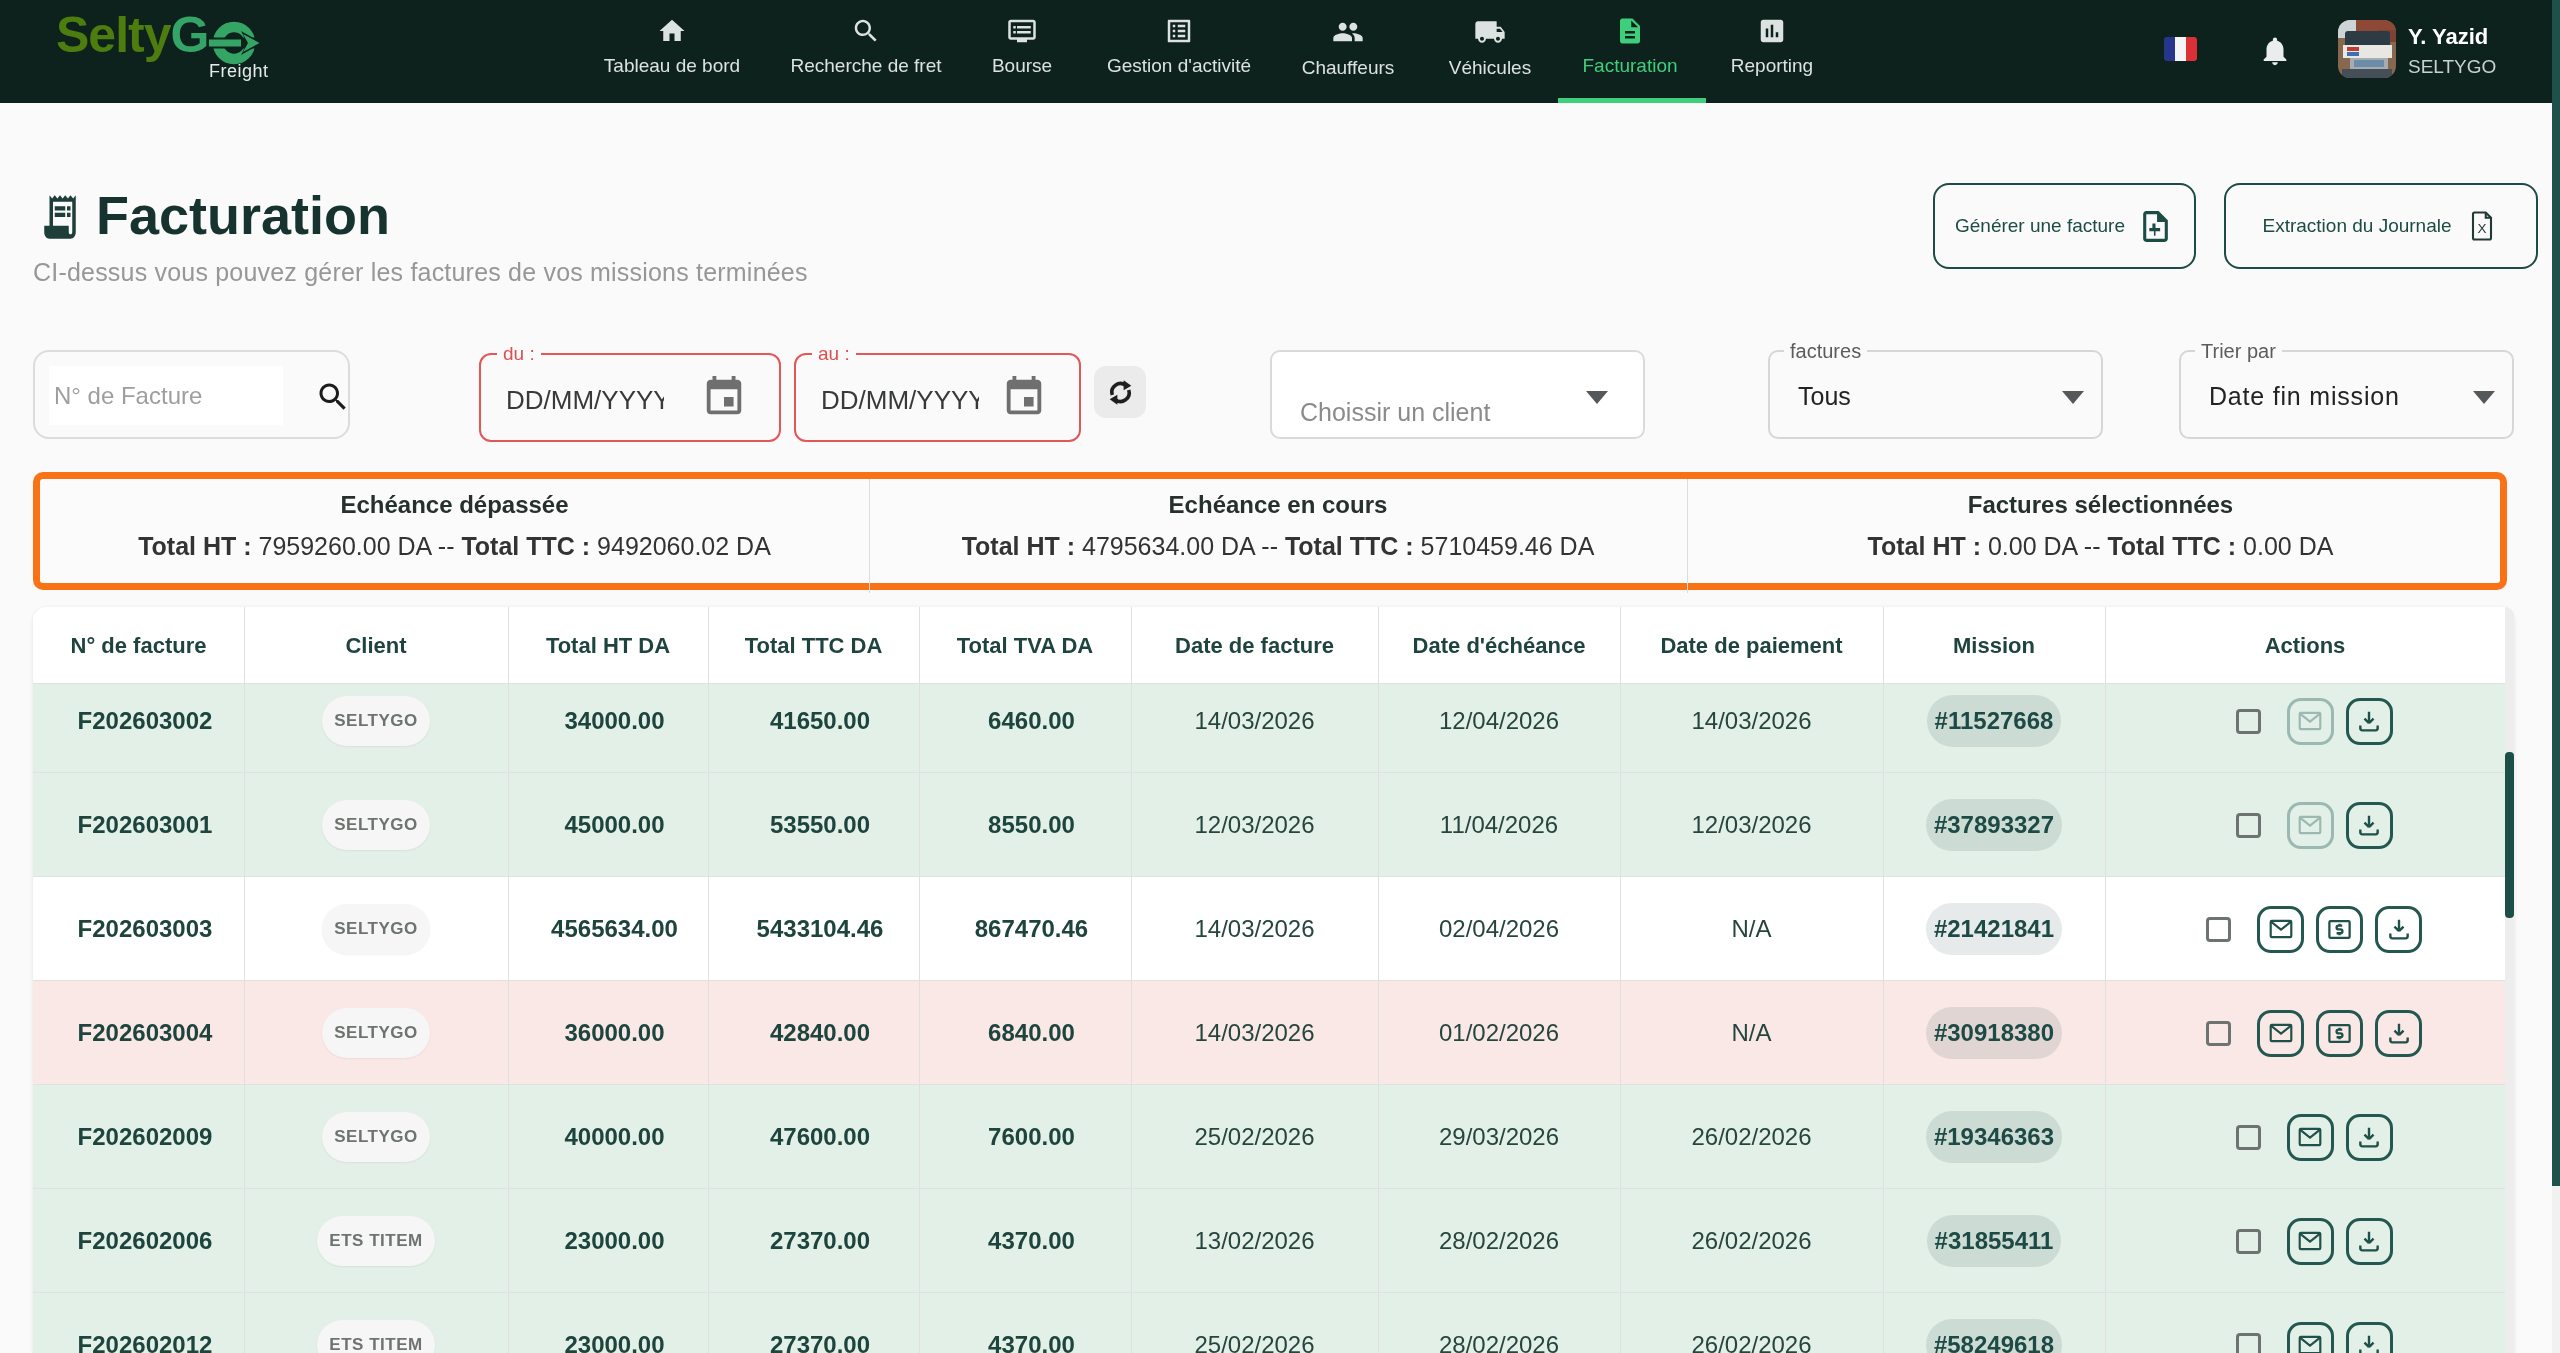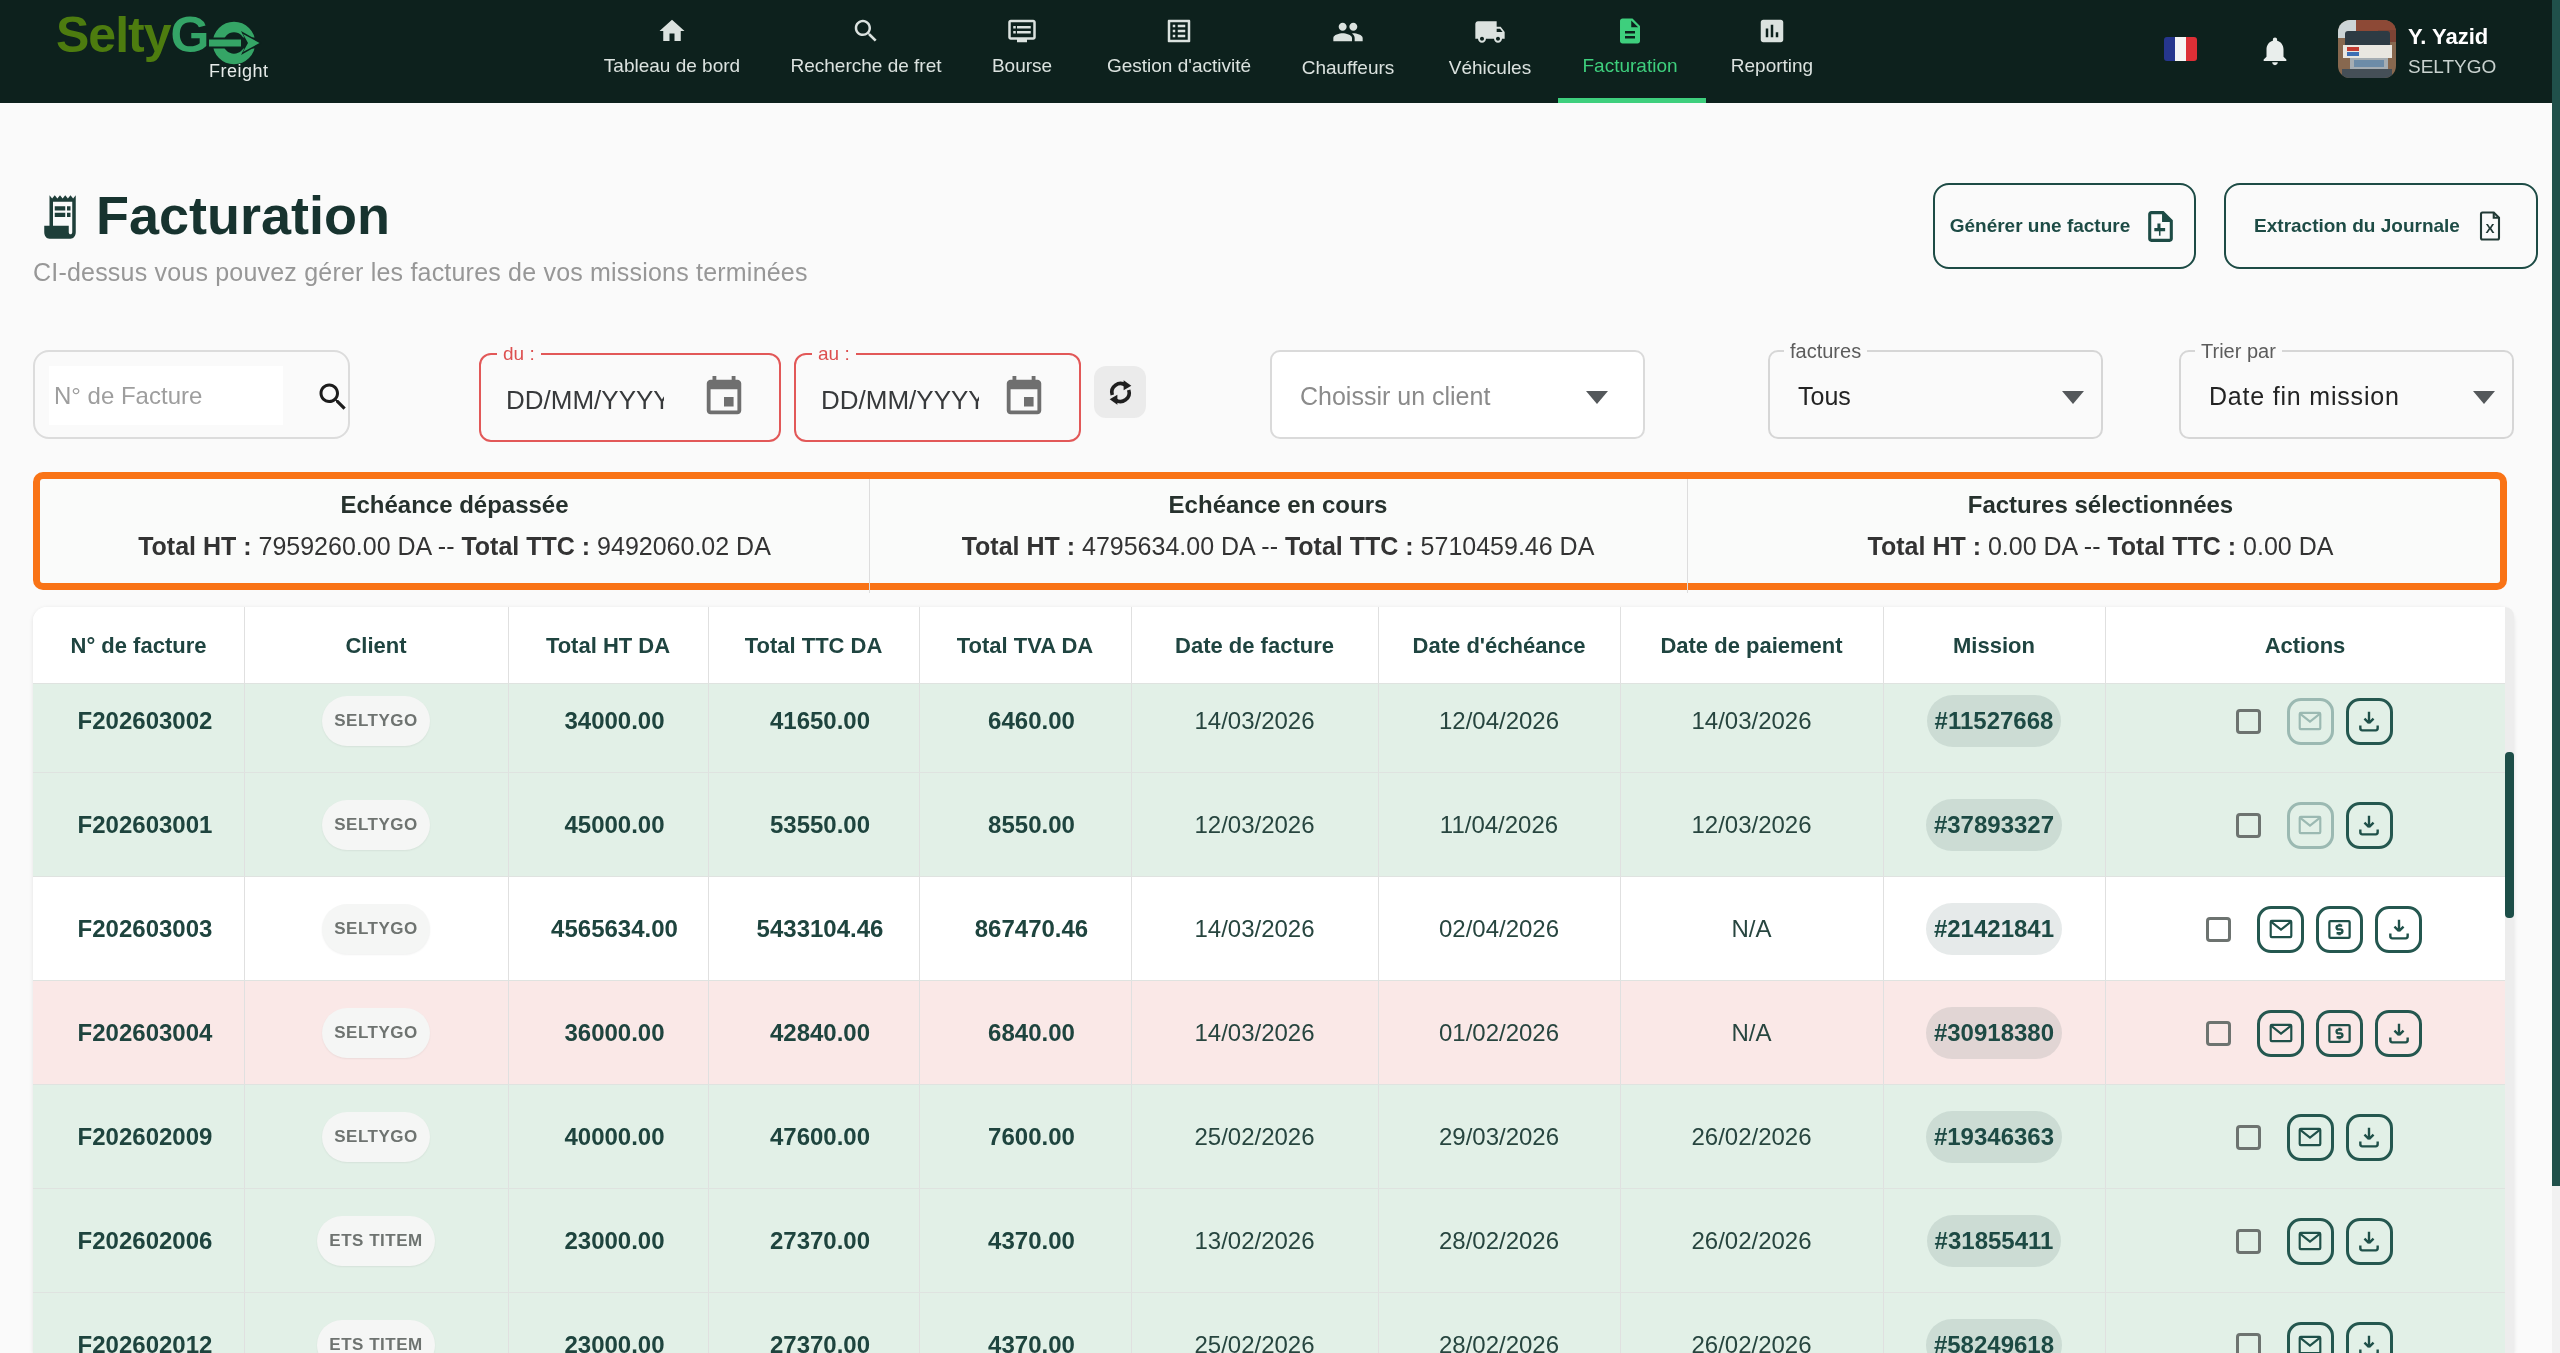--- a/index.html
+++ b/index.html
@@ -17,21 +17,21 @@
 .flag{position:absolute;left:2164px;top:37px;width:33px;height:24px;border-radius:3px;overflow:hidden;display:flex;}
 .flag div{flex:1;}
 .uname{position:absolute;left:2408px;top:24px;color:#fff;font-size:22px;font-weight:bold;}
 .uorg{position:absolute;left:2408px;top:56px;color:#c9d2cf;font-size:19px;}
 .avatar{position:absolute;left:2338px;top:20px;width:58px;height:58px;border-radius:12px;overflow:hidden;}
 
 h1{position:absolute;left:96px;top:184px;font-size:54px;color:#17332f;font-weight:bold;}
 .subtitle{position:absolute;left:33px;top:258px;font-size:25px;color:#979797;letter-spacing:0.2px;}
 .titleicon{position:absolute;left:39px;top:191px;}
 
-.obtn{position:absolute;top:183px;height:86px;border:2px solid #1d4b45;border-radius:16px;display:flex;align-items:center;justify-content:center;color:#1d4b45;font-weight:bold;font-size:19px;background:#fafafa;white-space:nowrap;}
+.obtn{position:absolute;top:183px;height:86px;border:2px solid #1d4b45;border-radius:16px;display:flex;align-items:center;justify-content:center;color:#1d4b45;font-weight:normal;font-size:19px;background:#fafafa;white-space:nowrap;}
 .obtn svg{margin-left:12px;}
 
 .searchbox{position:absolute;left:33px;top:350px;width:317px;height:89px;border:2px solid #dcdcdc;border-radius:16px;}
 .searchinner{position:absolute;left:14px;top:14px;width:234px;height:59px;background:#fff;display:flex;align-items:center;padding-left:5px;font-size:24px;color:#9e9e9e;}
 .searchico{position:absolute;left:272px;top:19px;width:52px;height:52px;display:flex;align-items:center;justify-content:center;}
 .datef{position:absolute;top:353px;height:89px;border:2px solid #e25858;border-radius:12px;}
 .datef .lbl{position:absolute;left:16px;top:-12px;font-size:19px;color:#dd4f4f;background:#fafafa;padding:0 6px;}
 .datef .val{position:absolute;left:25px;top:30px;width:158px;overflow:hidden;font-size:26px;color:#37393b;white-space:nowrap;}
 .datef .cal{position:absolute;right:32px;top:19px;}
 .refbtn{position:absolute;left:1094px;top:366px;width:52px;height:52px;background:#ebebeb;border-radius:12px;display:flex;align-items:center;justify-content:center;}
@@ -192,21 +192,21 @@
     <svg width="27" height="27" viewBox="0 0 24 24">
       <g fill="none" stroke="#1f1f1f" stroke-width="3.2">
         <path d="M4.7 14.2A7.7 7.7 0 0 1 16.6 5.6"></path>
         <path d="M19.3 9.8A7.7 7.7 0 0 1 7.4 18.4"></path>
       </g>
       <path d="M14.8 1.2 21.6 5.9 14.8 9.9z" fill="#1f1f1f"></path>
       <path d="M9.2 22.8 2.4 18.1 9.2 14.1z" fill="#1f1f1f"></path>
     </svg>
   </div>
 <div class="sel" style="left:1270px;width:375px;background:#fff;border-color:#dadada;">
-    <span class="txt" style="color:#8b8b8b;">Choissir un client</span>
+    <span class="txt" style="color:#8b8b8b;margin-top:16px;">Choissir un client</span>
     <span class="arrow" style="left:314px;"></span>
   </div>
 <div class="sel" style="left:1768px;width:335px;">
     <span class="lbl">factures</span>
     <span class="txt" style="color:#232323;">Tous</span>
     <span class="arrow" style="left:292px;"></span>
   </div>
 <div class="sel" style="left:2179px;width:335px;">
     <span class="lbl">Trier par</span>
     <span class="txt" style="color:#232323;letter-spacing:0.8px;">Date fin mission</span>

